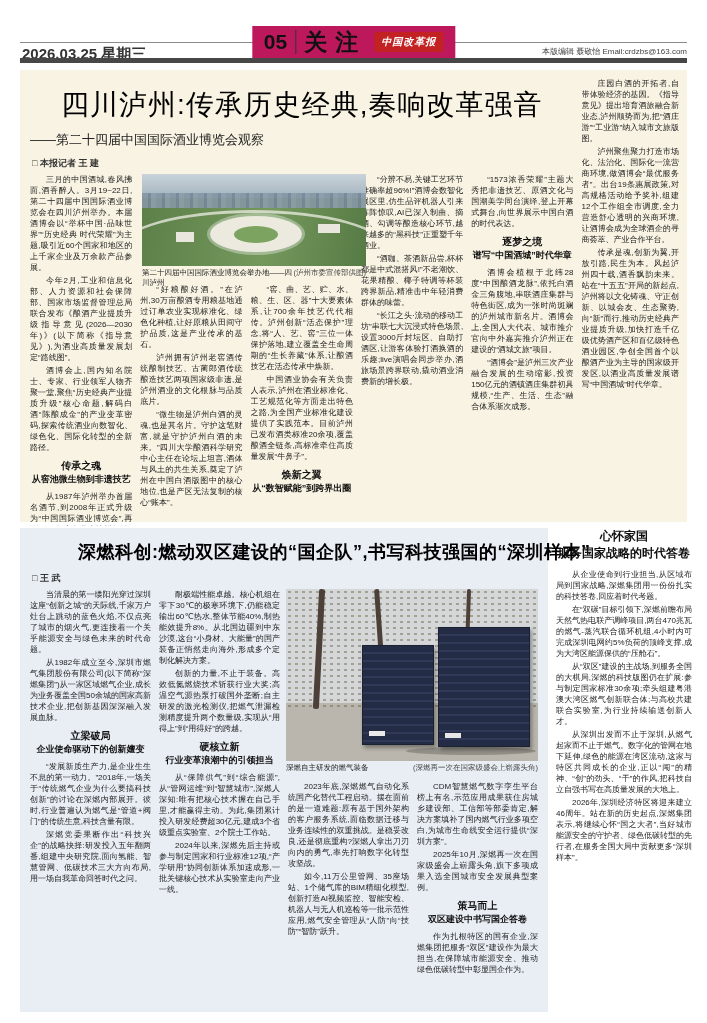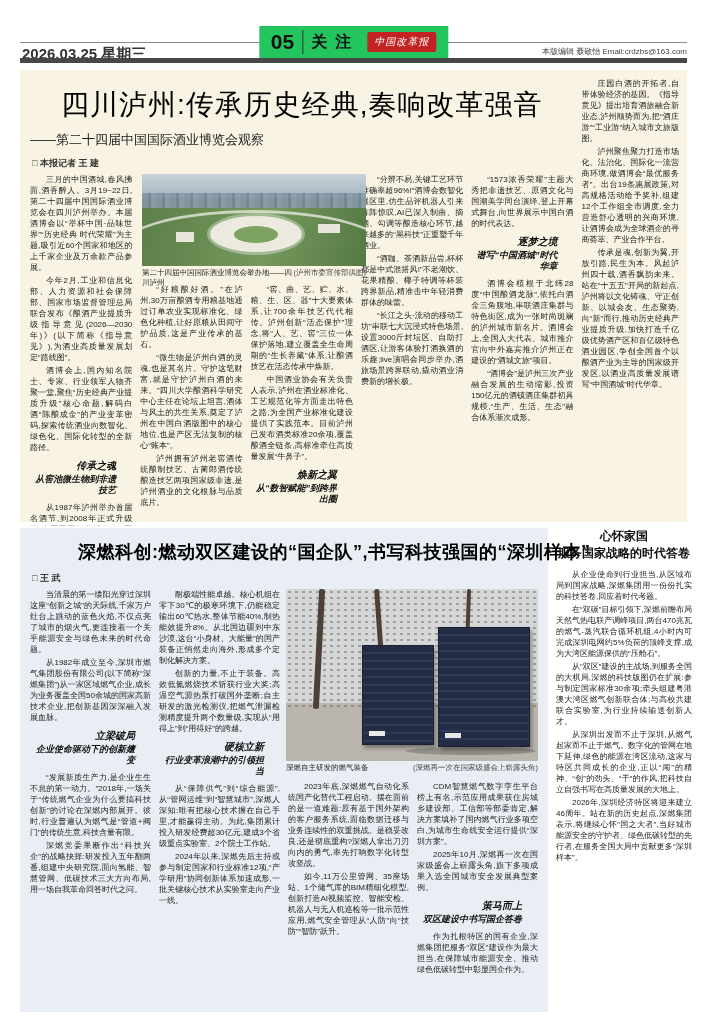--- a/index.html
+++ b/index.html
@@ -3,42 +3,42 @@
 <meta charset="utf-8">
 <style>
   *{box-sizing:border-box;margin:0;padding:0;}
   html,body{width:707px;height:1023px;background:#ffffff;overflow:hidden;
     font-family:"Liberation Sans","DejaVu Sans",sans-serif;color:#1c1c1c;}
 
   
   .header{position:absolute;left:20px;top:26px;width:667px;height:34px;}
   .header-rule{position:absolute;left:0;right:0;top:16px;height:1px;background:#8a8a8a;}
   .header-center{position:absolute;left:50%;top:0;transform:translateX(-50%);
-    background:#22c55e;padding:0 12px;display:flex;align-items:center;gap:8px;height:32px;}
+    background:#be185d;padding:0 12px;display:flex;align-items:center;gap:8px;height:32px;}
   .page-no{font-size:21px;font-weight:900;color:#111;}
   .hdr-div{width:1px;height:24px;background:#333;}
-  .section-name{font-size:16px;font-weight:900;letter-spacing:8px;color:#111;}
-  .masthead{background:#c32222;color:#fff;font-size:10px;font-weight:400;
+  .section-name{font-size:23px;font-weight:900;letter-spacing:8px;color:#111;}
+  .masthead{background:#c32222;color:#fff;font-size:10px;font-weight:700;
     padding:3px 7px;border-radius:2px;font-style:italic;letter-spacing:1px;white-space:nowrap;}
   .hdr-date{position:absolute;left:2px;top:19px;font-size:15px;color:#333;font-weight:bold;}
   .hdr-right{position:absolute;right:0;top:20px;font-size:8px;color:#444;}
   .hdr-bar{position:absolute;left:20px;top:58px;width:667px;height:5px;background:#474747;}
 
   
   .lead-block{position:absolute;left:20px;top:70px;width:667px;height:452px;
     background:#f8f3e2;display:flex;padding:8px 8px 8px 10px;}
   .lead-main{width:552px;}
   .lead-headline{font-size:28px;font-weight:400;text-align:center;color:#000;
     letter-spacing:1px;margin-top:8px;white-space:nowrap;}
   .lead-deck{font-size:13px;text-align:left;color:#222;margin-top:7px;}
   .byline{font-size:9px;color:#333;margin:8px 0 4px 2px;font-weight:bold;}
   .lead-cols{position:relative;display:flex;gap:8px;height:352px;overflow:hidden;}
   .col{flex:1;overflow:hidden;font-size:8px;line-height:11px;text-align:justify;color:#222;}
   .col p{text-indent:2em;margin-bottom:2px;}
-  .xhead{text-align:right;margin:7px 16px 6px 0;font-style:italic;}
+  .xhead{text-align:center;margin:7px 0 6px 0;}
   .xh1{font-weight:900;font-size:10px;color:#111;margin-bottom:3px;}
   .xh2{font-weight:900;font-size:9px;color:#111;}
   .spacer-lead{height:110px;}
   
   .lead-photo{position:absolute;left:112px;top:0;width:224px;height:92px;overflow:hidden;background:#6f9159;}
   .ph-sky{position:absolute;top:0;left:0;right:0;height:24px;background:linear-gradient(#c9d3d9,#a3b4bf);}
   .ph-city{position:absolute;top:19px;left:0;right:0;height:17px;opacity:.9;
     background:repeating-linear-gradient(90deg,#8496a3 0 6px,#74879a 6px 9px,#8b9daa 9px 14px);}
   .ph-land{position:absolute;top:34px;left:0;right:0;bottom:0;
     background:linear-gradient(100deg,#5d7f49,#74985c 55%,#567a44);}
@@ -135,22 +135,22 @@
           <div class="xh1">传承之魂</div>
           <div class="xh2">从窖池微生物到非遗技艺</div>
         </div>
         <p>从1987年泸州举办首届名酒节,到2008年正式升级为“中国国际酒业博览会”,再到2014年永久落户泸州,至今,酒业盛会已在泸州走过40个年头。40届酒博会的接力,是泸州传承历史经典、不断焕发蓬勃生机的生动注脚。</p>
 
       </div>
 
       <div class="col">
         <div class="spacer-lead"></div>
         <p>“好粮酿好酒。”在泸州,30万亩酿酒专用粮基地通过订单农业实现标准化、绿色化种植,让好原粮从田间守护品质,这是产业传承的基石。</p>
+        <p>泸州拥有泸州老窖酒传统酿制技艺、古蔺郎酒传统酿造技艺两项国家级非遗,是泸州酒业的文化根脉与品质底片。</p>
         <p>“微生物是泸州白酒的灵魂,也是其名片。守护这笔财富,就是守护泸州白酒的未来。”四川大学酿酒科学研究中心主任在论坛上坦言,酒体与风土的共生关系,奠定了泸州在中国白酒版图中的核心地位,也是产区无法复制的核心“账本”。</p>
-        <p>泸州拥有泸州老窖酒传统酿制技艺、古蔺郎酒传统酿造技艺两项国家级非遗,是泸州酒业的文化根脉与品质底片。</p>
       </div>
 
       <div class="col">
         <div class="spacer-lead"></div>
         <p>“窖、曲、艺、贮、水、粮、生、区、器”十大要素体系,让700余年技艺代代相传。泸州创新“活态保护”理念,将“人、艺、窖”三位一体保护落地,建立覆盖全生命周期的“生长养藏”体系,让酿酒技艺在活态传承中焕新。</p>
         <p>中国酒业协会有关负责人表示,泸州在酒业标准化、工艺规范化等方面走出特色之路,为全国产业标准化建设提供了实践范本。目前泸州已发布酒类标准20余项,覆盖酿酒全链条,高标准牵住高质量发展“牛鼻子”。</p>
         <div class="xhead">
           <div class="xh1">焕新之翼</div>
           <div class="xh2">从“数智赋能”到跨界出圈</div>
         </div>

